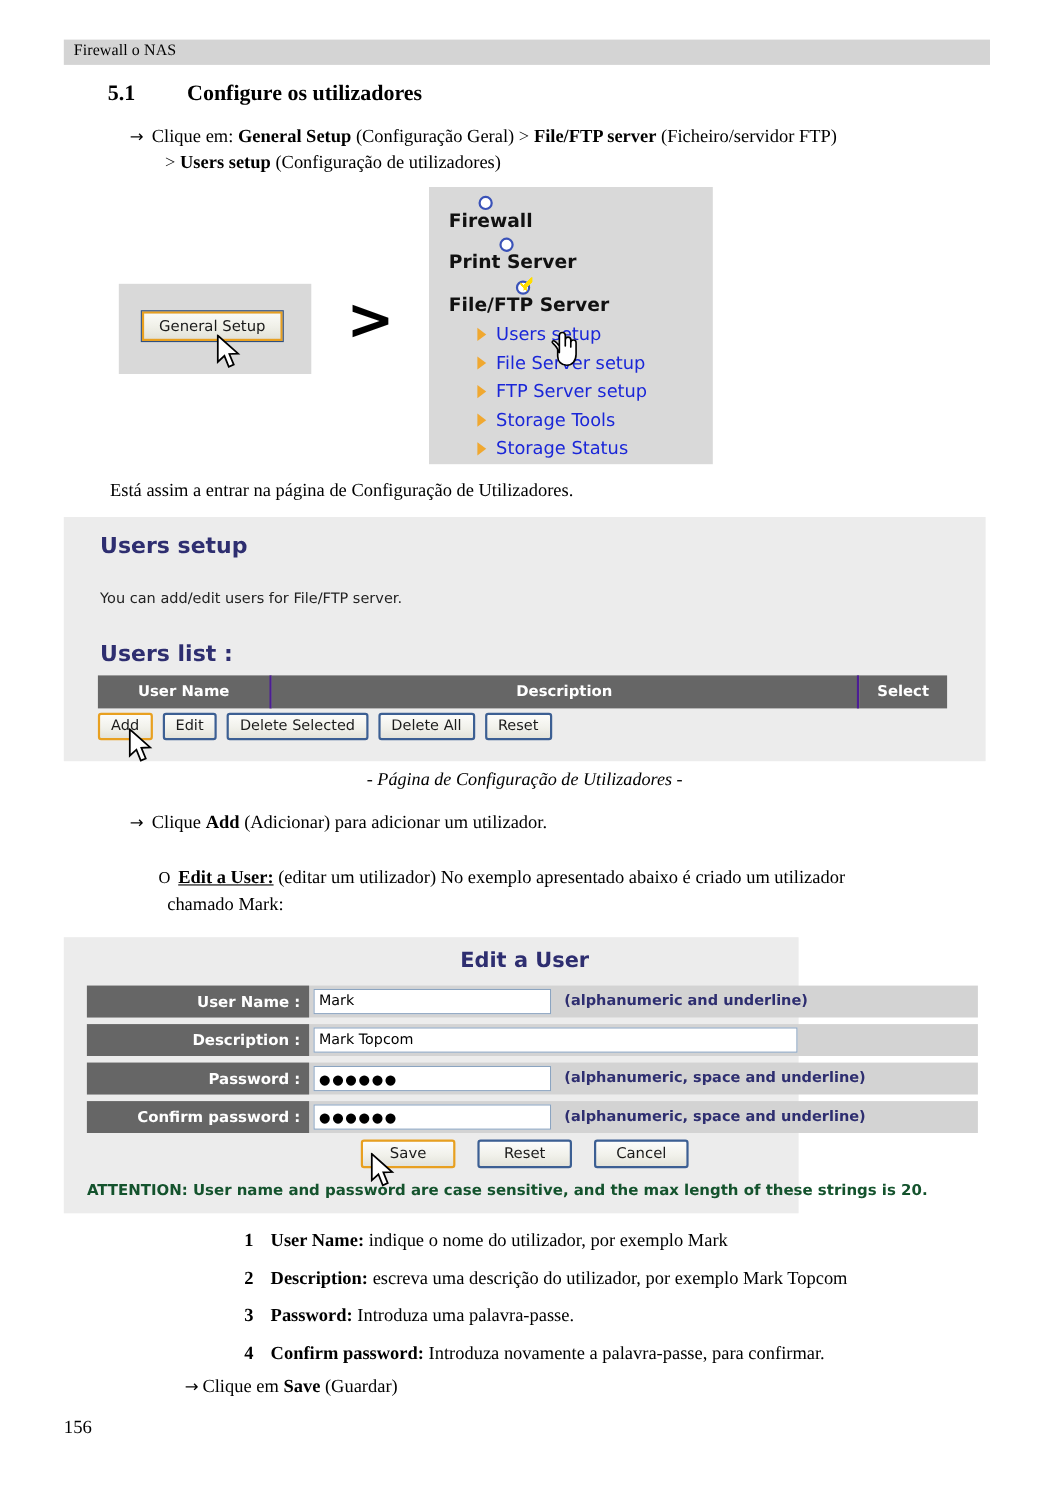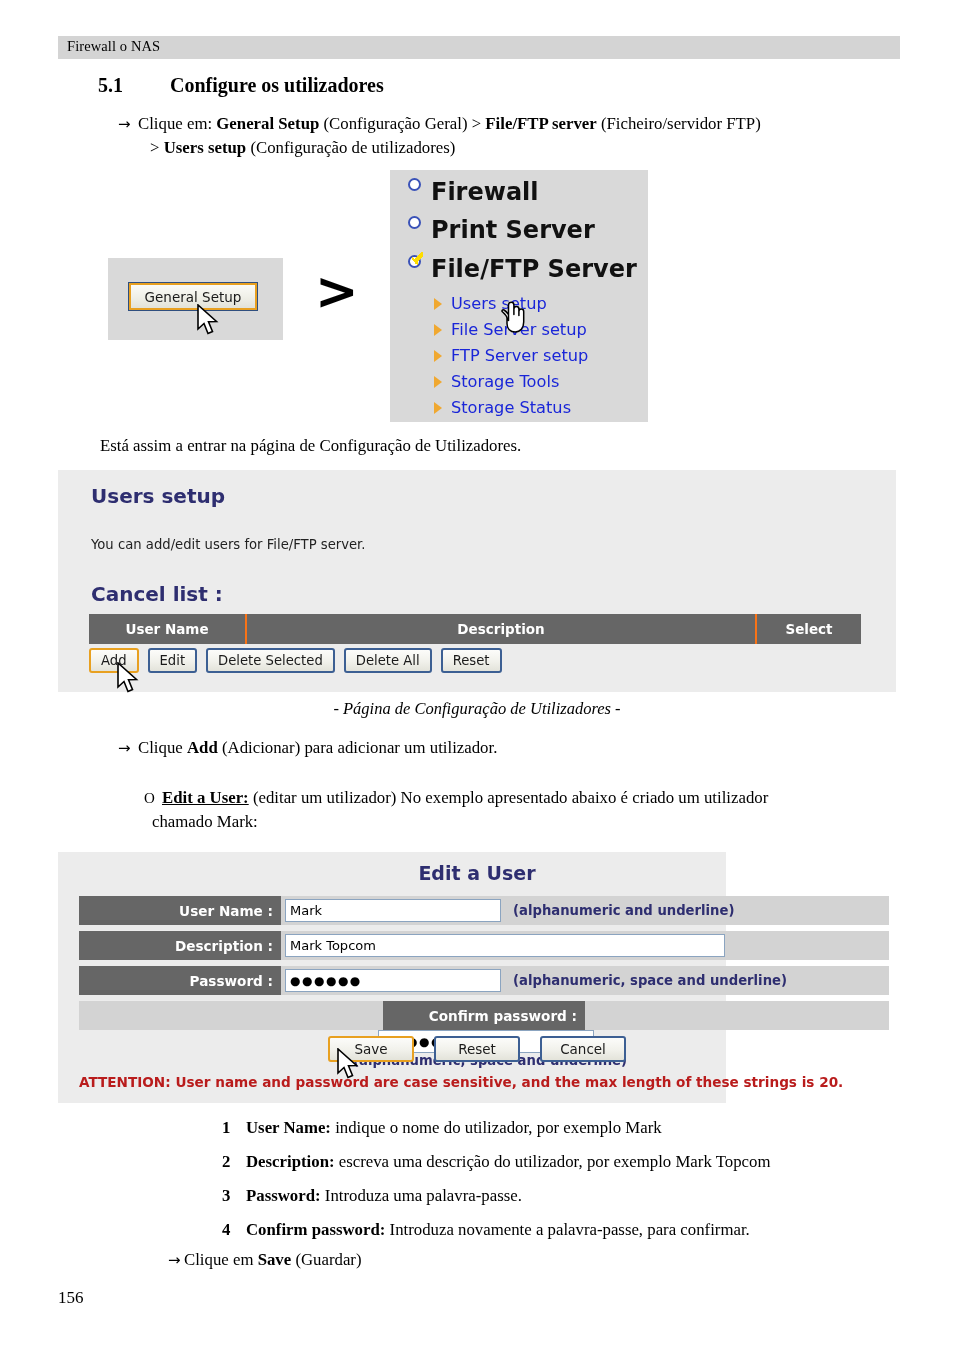--- a/index.html
+++ b/index.html
@@ -140,26 +140,27 @@
 
   .menu-panel {
     position: absolute;
     left: 390px; top: 170px;
     width: 258px; height: 252px;
     background: #d9d9d9;
   }
   .menu-top-item {
     position: absolute;
     display: flex;
-    align-items: flex-start;
-    font-family: "DejaVu Sans", sans-serif;
-    font-size: 24px;
+    align-items: center;
+    font-family: "DejaVu Sans", sans-serif;
+    font-size: 17px;
     font-weight: bold;
     color: #111;
     white-space: nowrap;
+    flex-direction: column;
   }
   .mt1 { left: 18px; top: 8px; }
   .mt2 { left: 18px; top: 46px; }
   .mt3 { left: 18px; top: 85px; }
 
   .radio-off {
     width: 13px; height: 13px;
     border-radius: 50%;
     border: 2px solid #3a52b8;
     background: #ffffff;
@@ -249,26 +250,26 @@
     font-family: "DejaVu Sans", sans-serif;
     font-size: 13.5px;
     font-weight: bold;
     color: #ffffff;
   }
   .th {
     background: #666666;
     display: flex; align-items: center; justify-content: center;
     height: 100%;
     box-sizing: border-box;
-    border-right: 2px solid #f97316;
+    border-right: 2px solid #4c1d95;
   }
   .th:last-child { border-right: none; }
   .th-user { width: 158px; }
   .th-desc { flex: 1 1 auto; }
-  .th-select { width: 104px; }
+  .th-select { width: 80px; }
 
   .btn-row {
     position: absolute;
     left: 31px; top: 178px;
     display: flex;
     align-items: center;
     gap: 9px;
   }
   .web-btn {
     height: 25px;
@@ -308,21 +309,21 @@
     left: 21px;
     width: 810px;
     height: 29px;
     background: #d3d3d3;
     display: flex;
     align-items: center;
   }
   .fr1 { top: 44px; }
   .fr2 { top: 79px; }
   .fr3 { top: 114px; }
-  .fr4 { top: 149px; flex-direction: column; }
+  .fr4 { top: 149px; }
 
   .form-label {
     width: 202px;
     height: 29px;
     background: #666666;
     color: #ffffff;
     font-family: "DejaVu Sans", sans-serif;
     font-size: 13.6px;
     font-weight: bold;
     display: flex;
@@ -380,21 +381,21 @@
     color: #1a1a1a;
   }
   .eu-btn.focused { border-color: #e8a020; }
 
   .attention {
     position: absolute;
     left: 21px; top: 222px;
     font-family: "DejaVu Sans", sans-serif;
     font-size: 13.6px;
     font-weight: bold;
-    color: #b91c1c;
+    color: #14532d;
     white-space: nowrap;
   }
 </style>
 </head>
 <body>
 
 <div class="page-header-band">
   <span class="hdr-text">Firewall o NAS</span>
 </div>
 
@@ -457,21 +458,21 @@
     <path d="M11,21 L11,6.5 a2.6,2.6 0 0 1 5.2,0 L16.2,16 L16.2,10.5 a2.5,2.5 0 0 1 5,0 L21.2,17 L21.2,12.8 a2.4,2.4 0 0 1 4.8,0 L26,19 a2.4,2.4 0 0 1 4.4,1.3" fill="none"></path>
     <path d="M10.5,22.5 L10.5,7 a2.7,2.7 0 0 1 5.4,0 L15.9,16.5 L15.9,11 a2.5,2.5 0 0 1 5,0 L20.9,17.5 L20.9,13.5 a2.4,2.4 0 0 1 4.8,0 L25.7,24 c0,6 -3.5,10 -8.5,10 c-5,0 -8.2,-3.4 -8.2,-8.2 L9,20 c-0.2,-2.2 -3.4,-5 -4.6,-6.2 c-1,-1 0.2,-2.6 1.6,-1.8 c1.6,0.9 3.4,3 4.5,4.6 Z" fill="#ffffff" stroke="#000000" stroke-width="1.5" stroke-linejoin="round"></path>
   </svg>
 </div>
 
 <div class="body-line entering-line">Está assim a entrar na página de Configuração de Utilizadores.</div>
 
 <div class="users-panel">
   <div class="panel-h1 us-title">Users setup</div>
   <div class="us-desc">You can add/edit users for File/FTP server.</div>
-  <div class="panel-h1 us-list-title">Cancel list  :</div>
+  <div class="panel-h1 us-list-title">Users list  :</div>
 
   <div class="users-table">
     <div class="th th-user">User Name</div>
     <div class="th th-desc">Description</div>
     <div class="th th-select">Select</div>
   </div>
 
   <div class="btn-row">
     <div class="web-btn focused">Add</div>
     <div class="web-btn">Edit</div>

